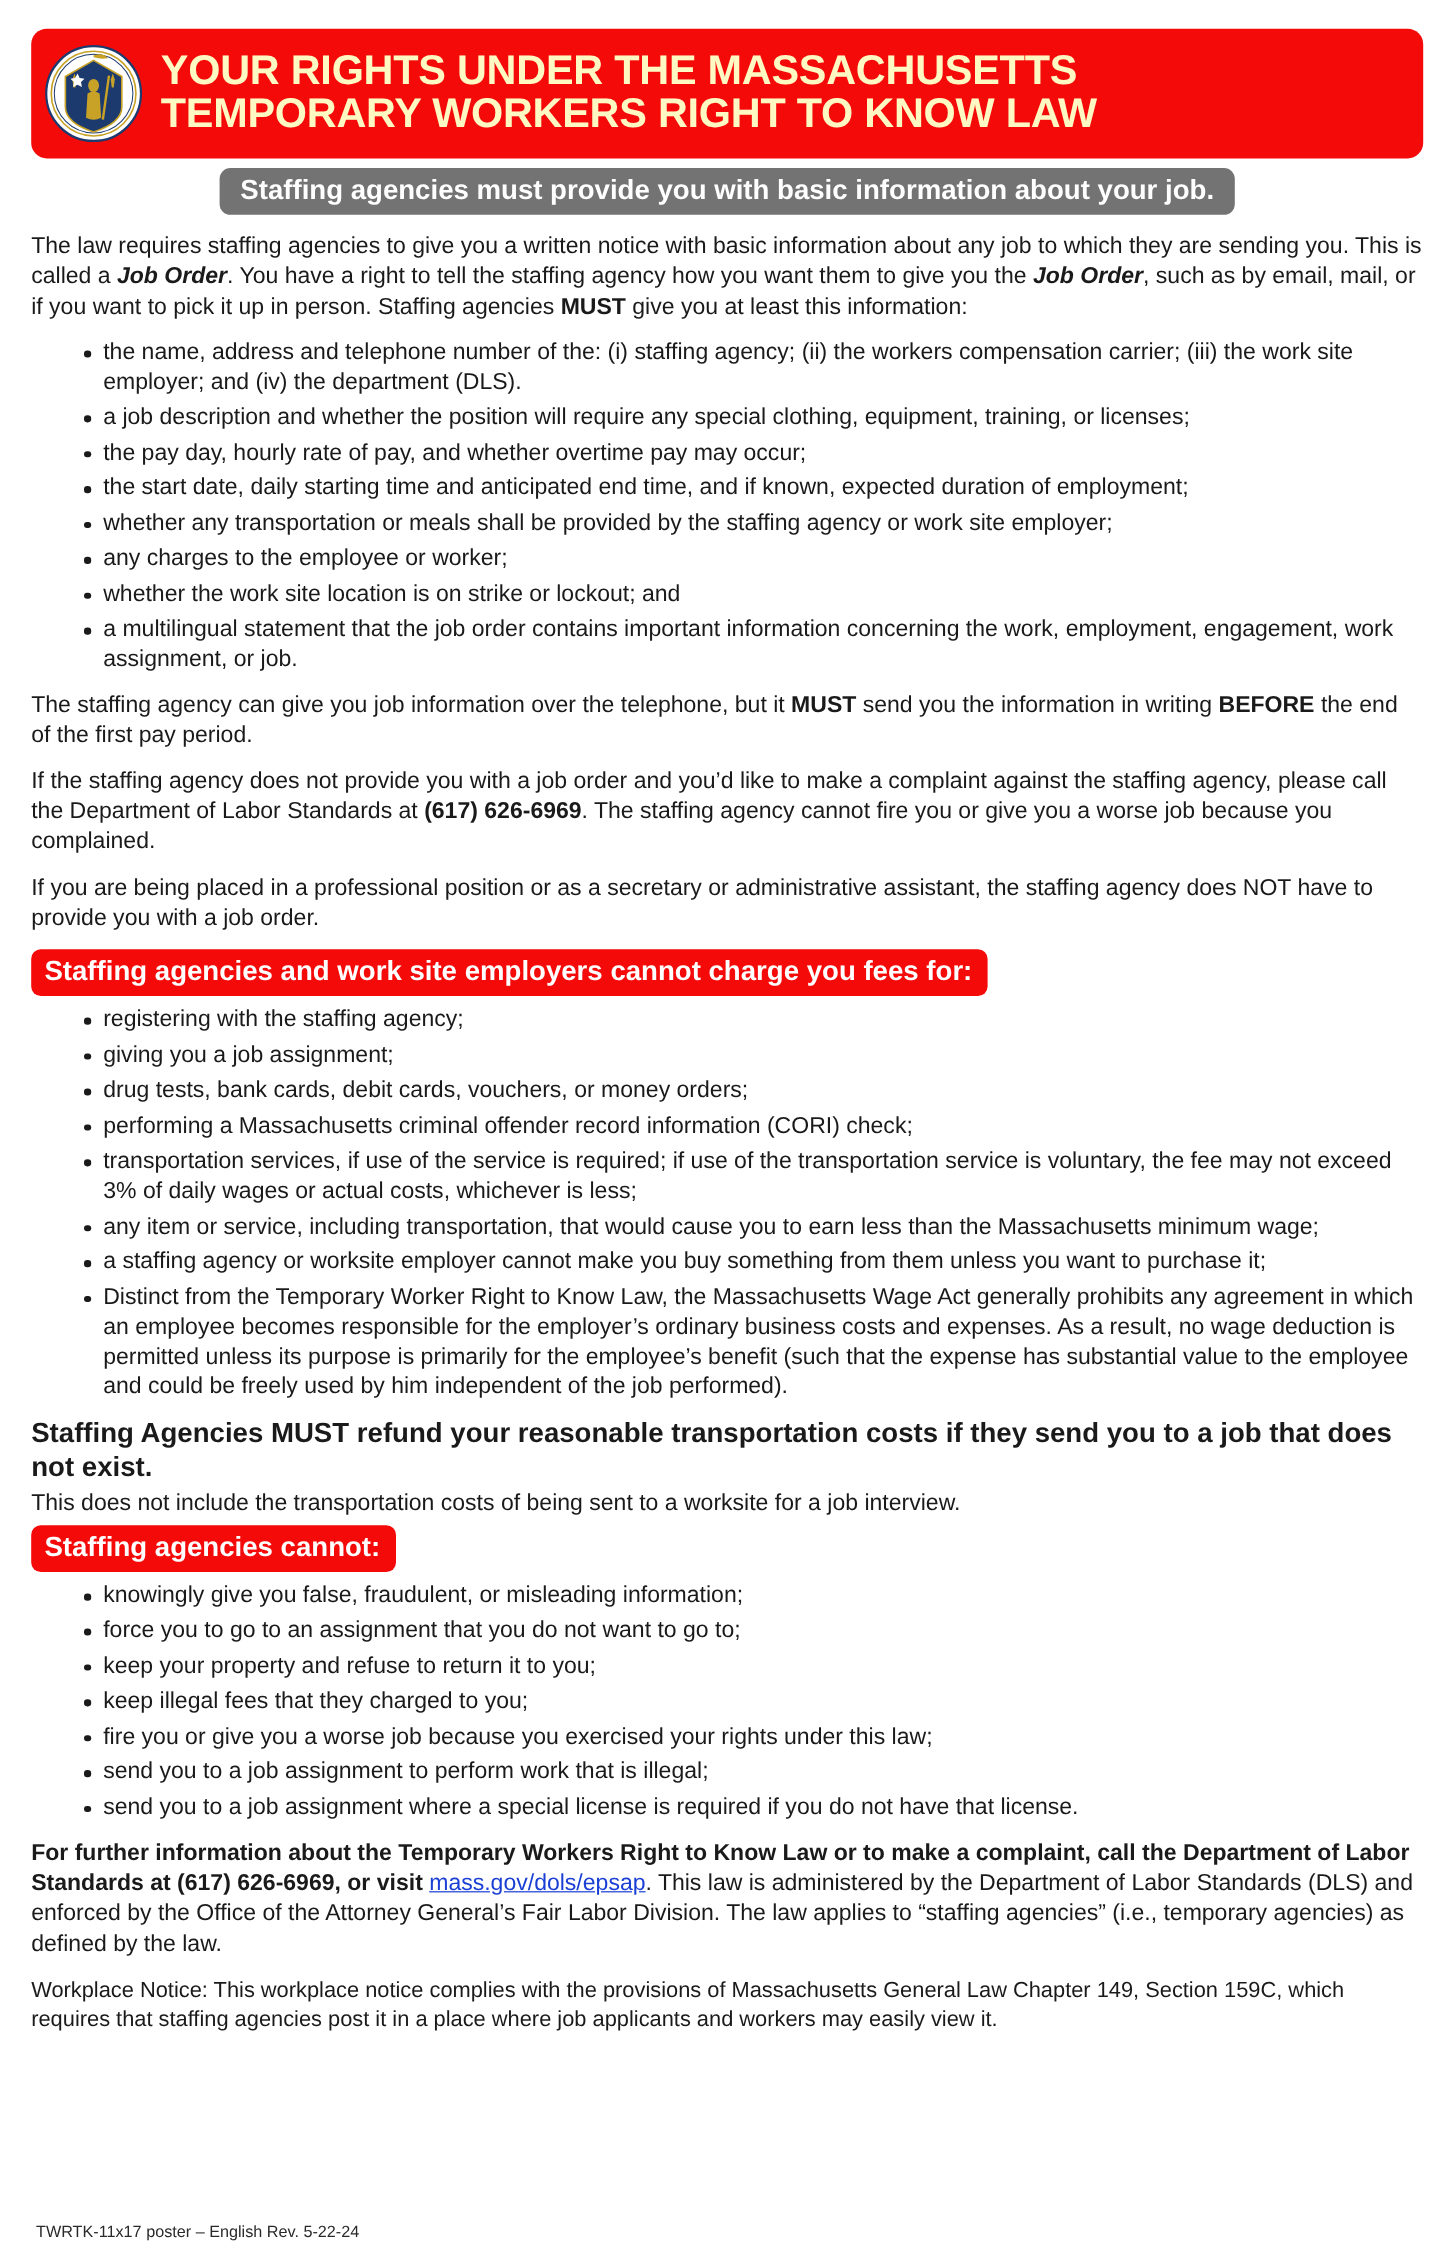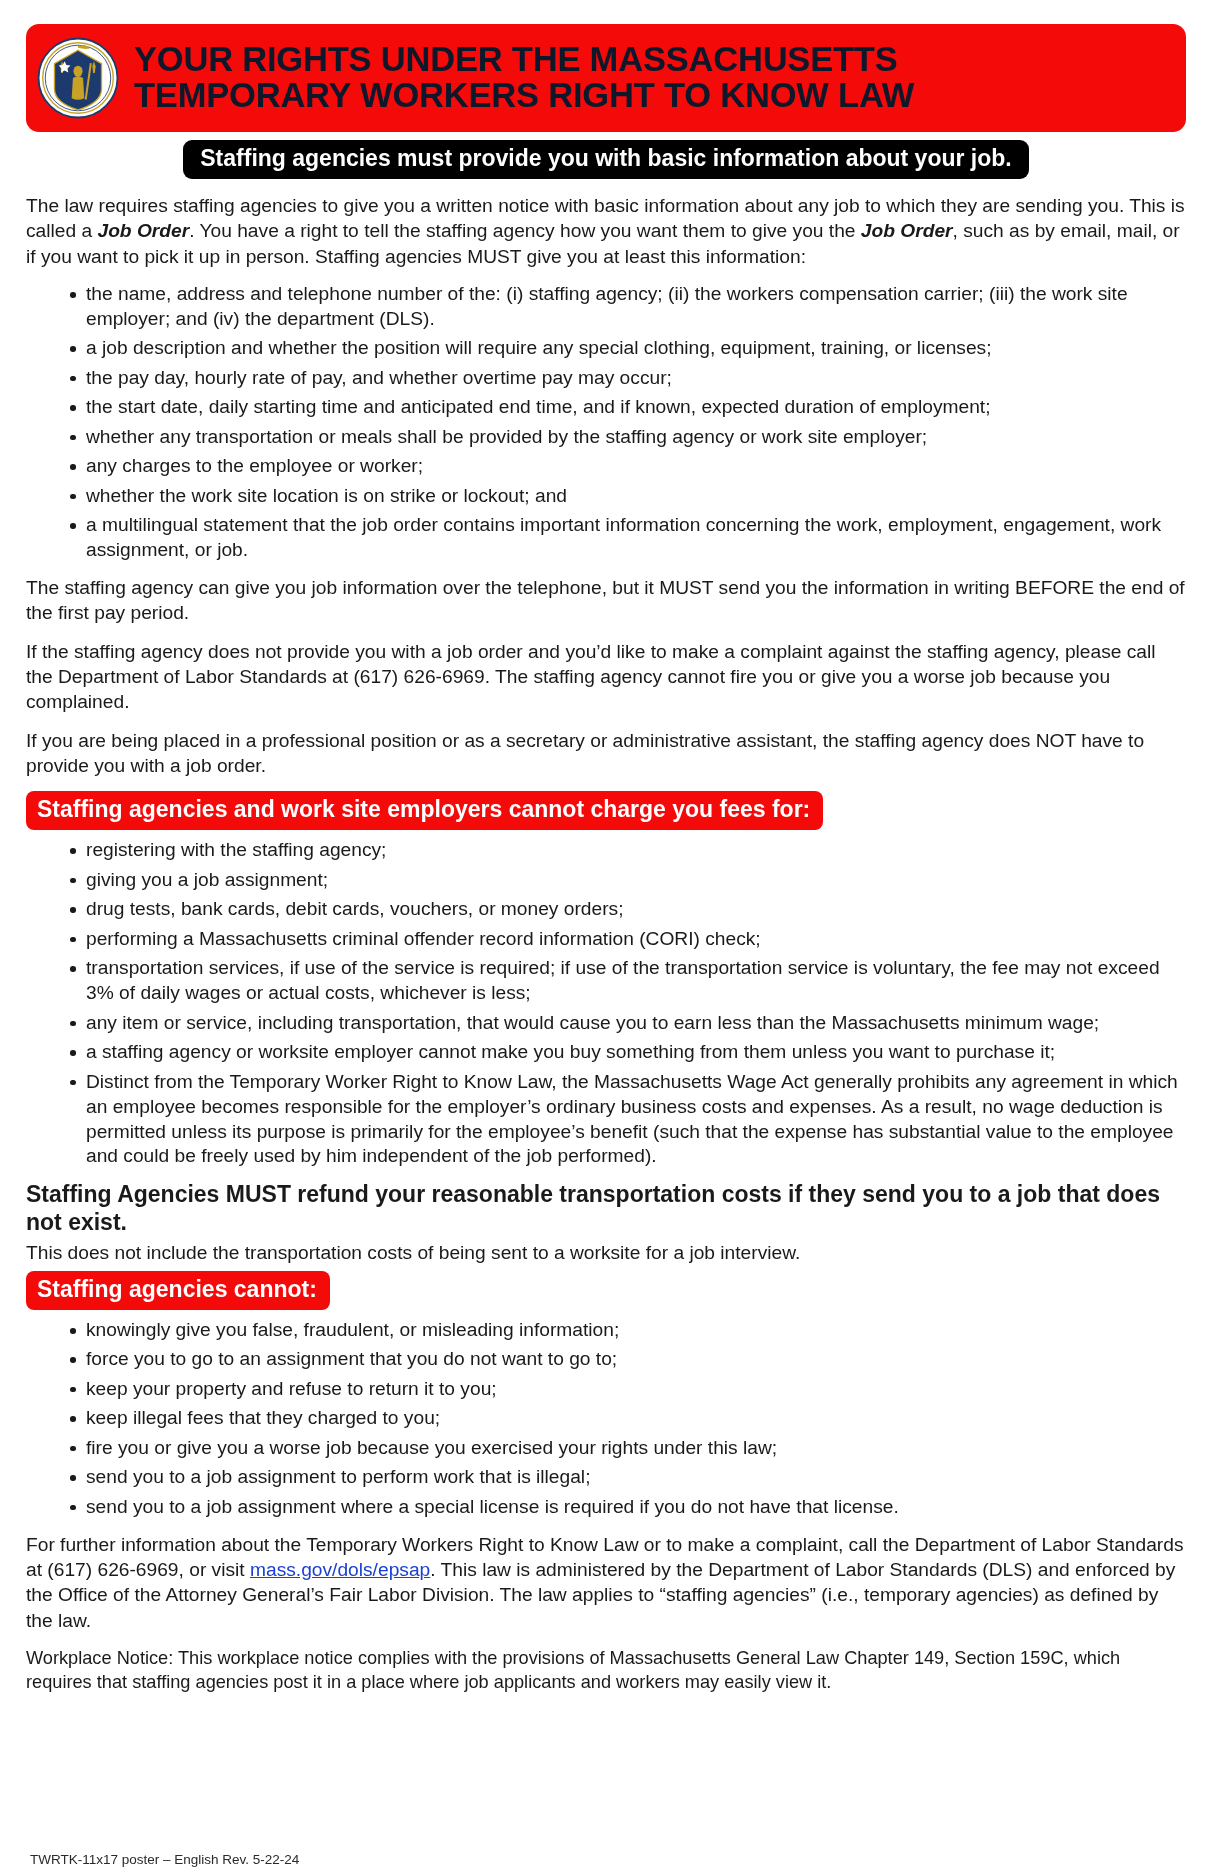--- a/index.html
+++ b/index.html
@@ -34,36 +34,36 @@
     box-sizing: border-box;
     position: relative;
   }
   .seal {
     width: 84px;
     height: 84px;
     flex: 0 0 84px;
     margin-right: 14px;
   }
   .masthead-title {
-    color: #0f172a;
+    color: #fef9c3;
     font-weight: bold;
     font-size: 34.5px;
     line-height: 1.03;
     letter-spacing: -0.2px;
     white-space: pre-line;
   }
 
   
   .subbanner-row {
     display: flex;
     justify-content: center;
     margin-top: 8px;
   }
   .subbanner {
-    background: #000000;
+    background: #737373;
     color: #ffffff;
     font-weight: bold;
     font-size: 23px;
     line-height: 1;
     padding: 7px 17px 9px 17px;
     border-radius: 9px;
   }
 
   
   .content {
@@ -111,21 +111,21 @@
     border-radius: 8px;
   }
 
   .blackhead {
     font-weight: bold;
     font-size: 23px;
     line-height: 1.18;
     margin: 10px 0 4px 0;
   }
 
-  b, strong { font-weight: normal; }
+  b, strong { font-weight: bold; }
   i, em { font-style: italic; }
   .bi { font-weight: bold; font-style: italic; }
   .link {
     color: #1a3fd4;
   }
 
   .footnote {
     font-size: 18.2px;
     line-height: 1.33;
     margin: 12px 0 0 0;

